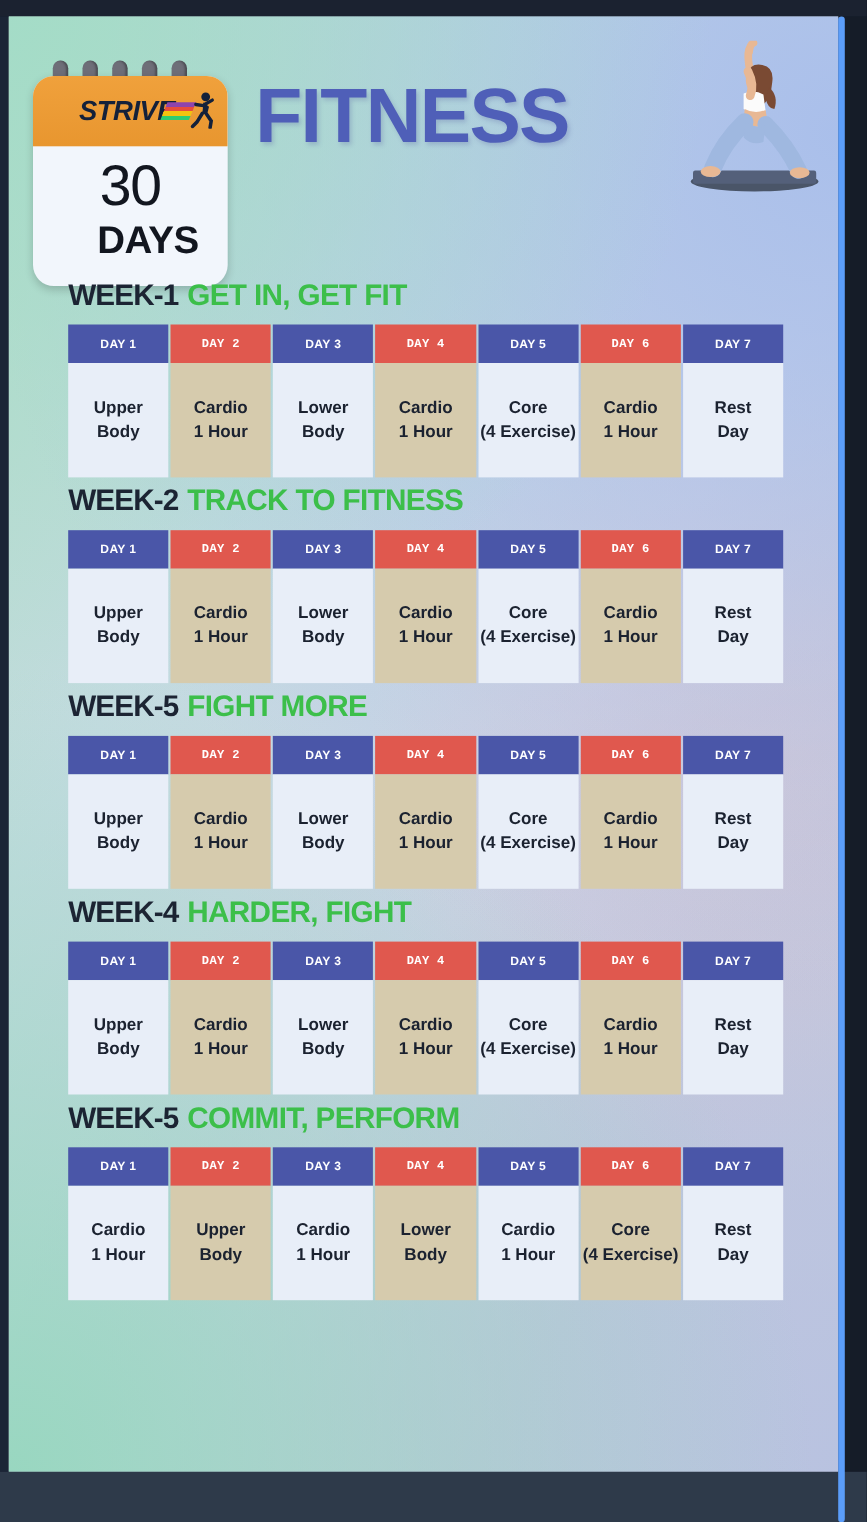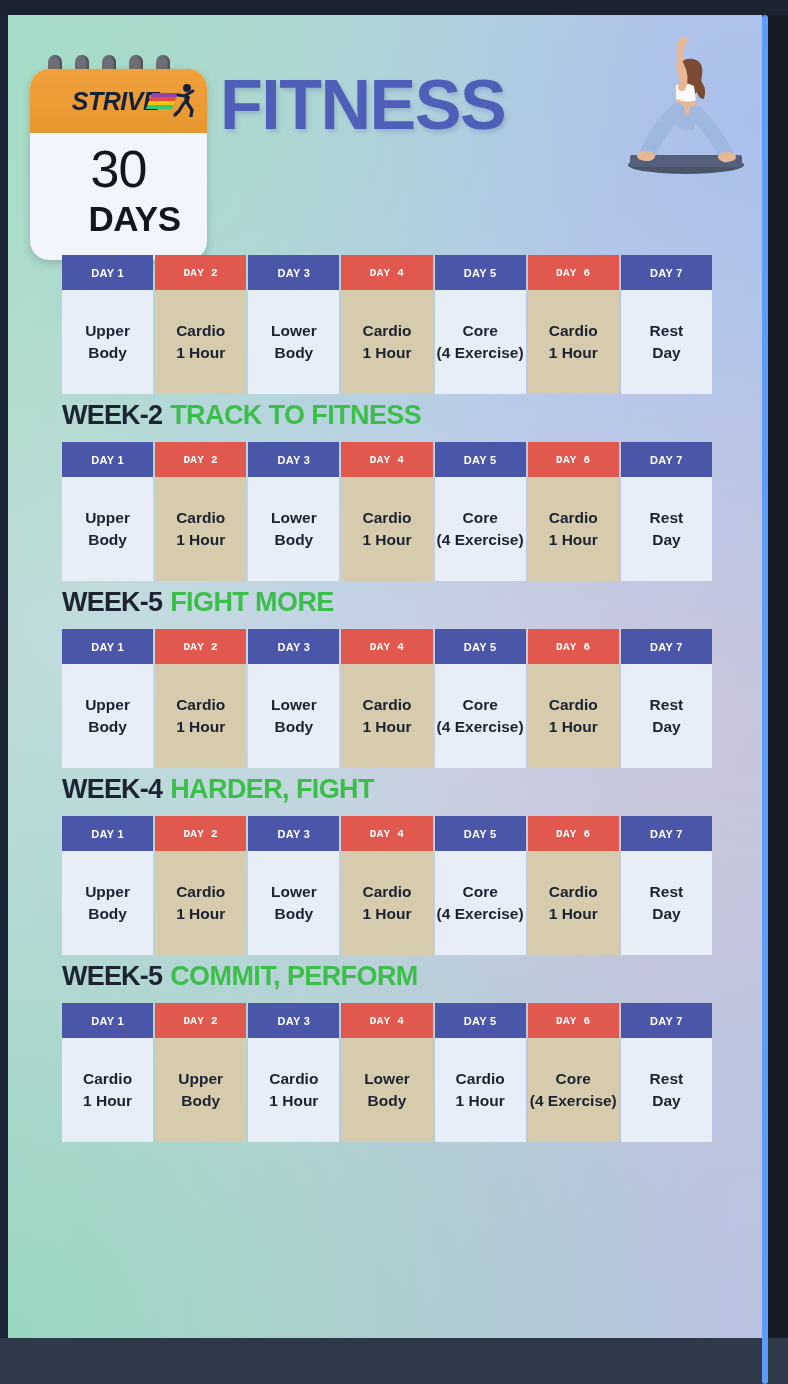--- a/index.html
+++ b/index.html
@@ -81,21 +81,21 @@
   #calendar-number {
     text-align:center; font-size:52px; font-weight:normal; color:#12161f;
     letter-spacing:-1px; margin-top:10px; line-height:1;
   }
   #calendar-unit {
     text-align:center; font-size:35px; font-weight:bold; color:#12161f;
     letter-spacing:-0.5px; line-height:1; margin-top:6px;padding-left:32px;
   }
 
   #poster-title {
-    position:absolute; left:212px; top:56px; width:545px;
+    position:absolute; left:224px; top:56px; width:545px;
   }
   .poster-title-line {
     font-size:70px; font-weight:bold; color:#4f5fb8;
     letter-spacing:-1.5px; line-height:0.98;
     text-shadow:2px 3px 4px rgba(90,100,160,.28);
     white-space:nowrap;
   }
   #poster-title-line2 { letter-spacing:-2px; }
 
   #yoga-figure { position:absolute; left:612px; top:22px; }
@@ -187,20 +187,21 @@
         <path d="M57 74 Q38 92 28 116" stroke="#9fb8e0" stroke-width="16" fill="none" stroke-linecap="round"></path>
         <path d="M76 76 Q96 96 106 118" stroke="#9fb8e0" stroke-width="15" fill="none" stroke-linecap="round"></path>
         <path d="M58 74 Q72 82 76 76 L74 92 Q64 96 56 88 Z" fill="#9fb8e0"></path>
         <ellipse cx="26" cy="119" rx="9" ry="5" fill="#e8b894"></ellipse>
         <ellipse cx="107" cy="120" rx="9" ry="5" fill="#e8b894"></ellipse>
       </svg>
     </div>
 
     <div id="weeks-container">
         <div class="week-block">
+          <div class="week-heading"><span class="week-label">WEEK-1</span><span class="week-subtitle">GET IN, GET FIT</span></div>
           <div class="week-table">
             <div class="day-column">
               <div class="day-header tone-blue">DAY 1</div>
               <div class="day-cell tone-light">
                 <span>Upper</span>
                 <span>Body</span>
               </div>
             </div>
             <div class="day-column">
               <div class="day-header tone-red">DAY 2</div>

